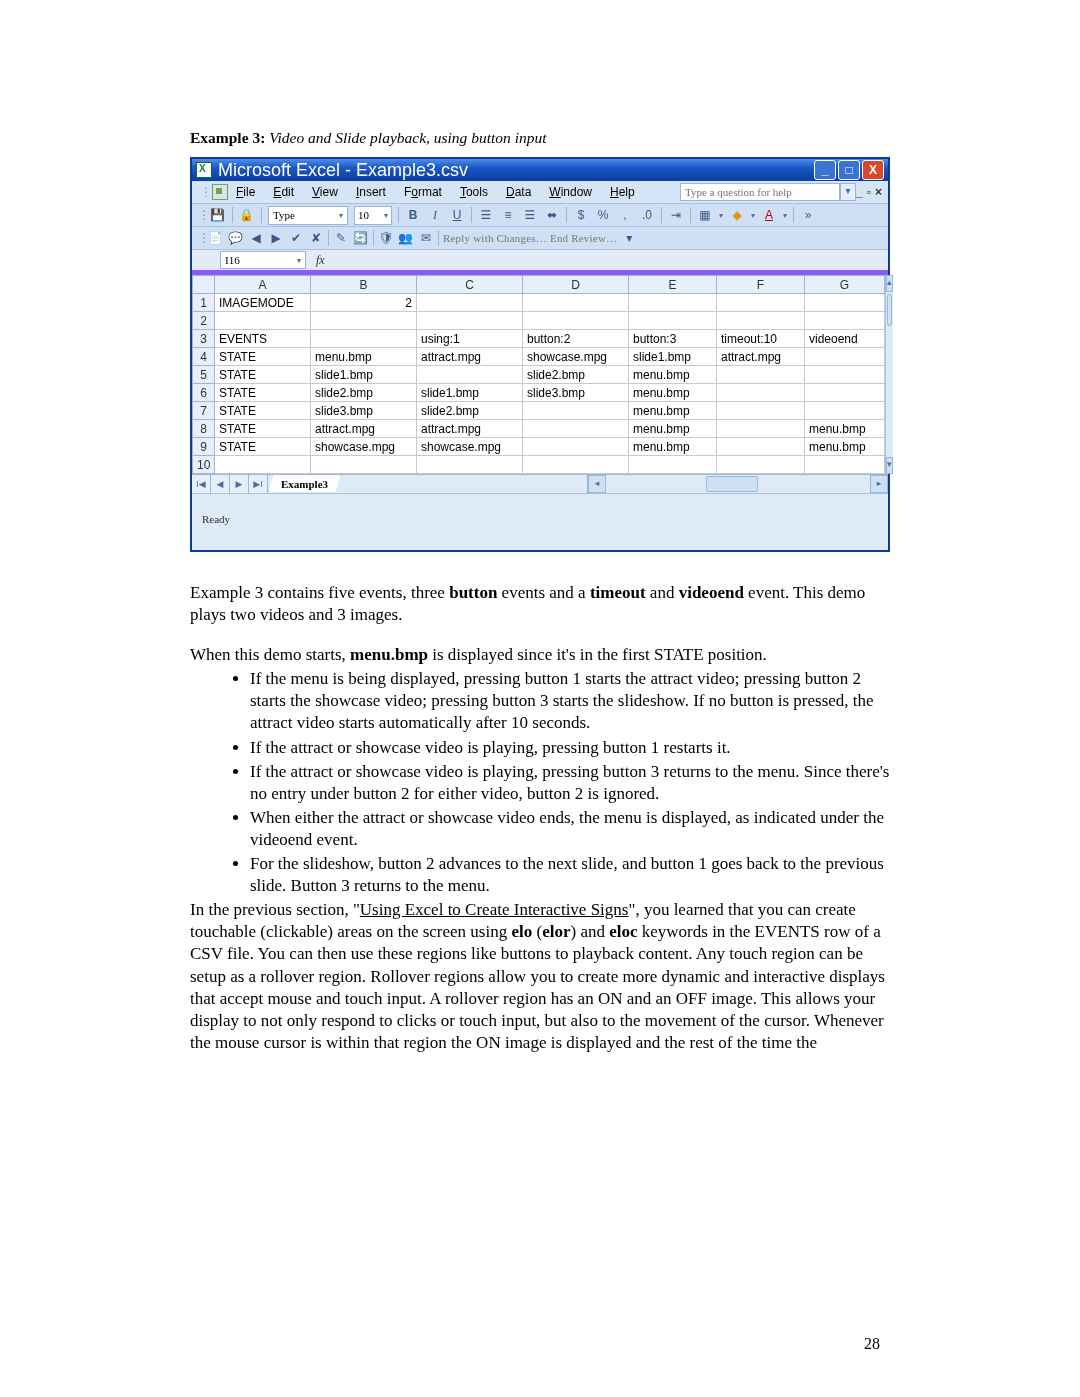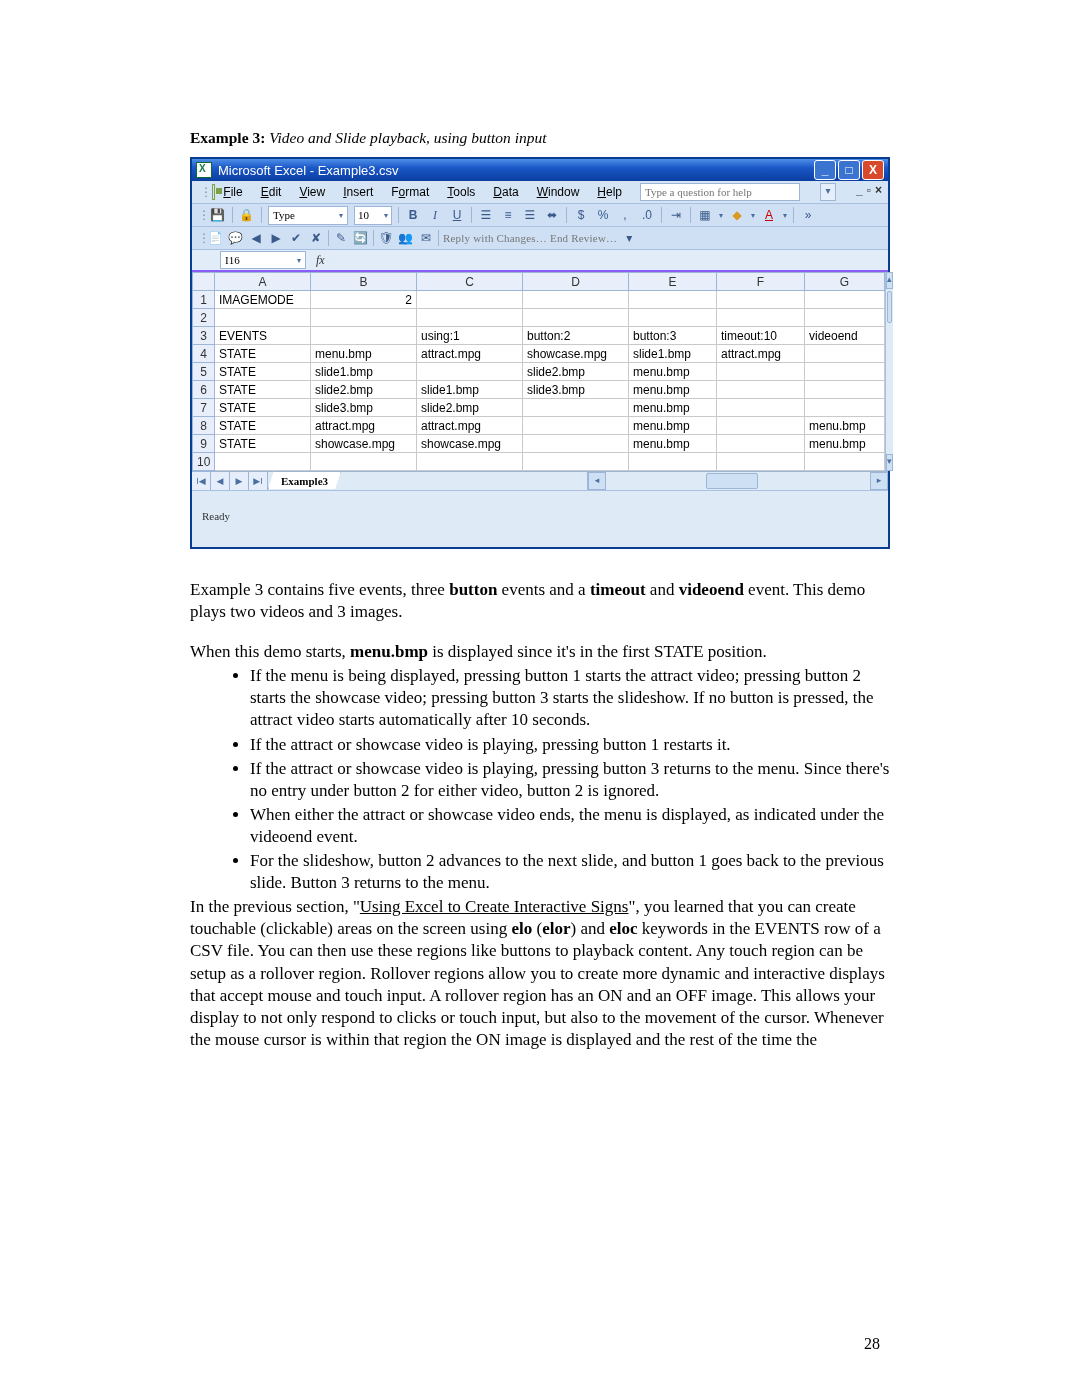--- a/index.html
+++ b/index.html
@@ -6,47 +6,47 @@
   .page{width:980px;height:1397px;position:relative;margin:16px auto}
   .content{position:absolute;left:140px;top:113px;width:700px}
   .caption{font-size:15.5px;margin-bottom:10px}
   .caption b{font-weight:bold;font-style:normal}
   .caption i{font-style:italic}
   
   .excel{width:696px;border:2px solid #0a3d91;font-family:Tahoma,Arial,sans-serif;font-size:12px;color:#000;background:#ece9d8}
   .titlebar{height:22px;background:linear-gradient(to bottom,#4f8fe8,#1a57c7 40%,#0b3ea0);display:flex;align-items:center;color:#fff;padding:0 4px}
   .titlebar .xl-icon{width:14px;height:14px;background:#fff;border:1px solid #0a6c2f;position:relative;margin-right:6px}
   .titlebar .xl-icon:before{content:"X";color:#107c41;font:bold 10px/14px Arial;position:absolute;left:2px;top:-1px}
-  .titlebar .title{flex:1;font-size:13px}
+  .titlebar .title{flex:1;font-size:18px}
   .winbtns{display:flex;gap:2px}
   .wbtn{width:20px;height:18px;border:1px solid #fff;border-radius:3px;display:flex;align-items:center;justify-content:center;font:bold 12px Arial;color:#fff}
   .wbtn.min{background:#3a74d0}
   .wbtn.max{background:#3a74d0}
   .wbtn.close{background:#d94a2d;border-color:#fff}
   .menubar{height:22px;background:#d6e5f5;display:flex;align-items:center;padding-left:8px;border-bottom:1px solid #aac0e0}
   .menubar .m-handle{width:10px;color:#6b89b6;margin-right:2px}
   .menubar .x-icon{width:14px;height:14px;border:1px solid #7ba247;display:inline-block;margin-right:8px;position:relative}
   .menubar .x-icon:before{content:"";position:absolute;left:3px;top:3px;width:6px;height:6px;background:#7ba247}
   .menubar .menu-item{margin-right:18px;cursor:default}
   .menubar u{text-decoration:underline}
-  .help-box{margin-left:auto;display:flex;align-items:flex-start;gap:20px;padding-right:6px}
+  .help-box{margin-left:auto;display:flex;align-items:center;gap:0;padding-right:6px}
   .help-box input{width:150px;height:16px;border:1px solid #9db5d7;font:11px Tahoma;color:#888;padding:0 4px}
   .help-drop{width:14px;height:16px;border:1px solid #9db5d7;background:#e6eefc;text-align:center;font:10px Arial;line-height:14px;color:#4a6fa0}
   .doc-ctrls{display:flex;gap:4px;color:#333;font:bold 12px Arial}
   .toolbar1{height:22px;background:#cfe0f4;border-bottom:1px solid #aac0e0;display:flex;align-items:center;padding:0 6px;gap:6px}
   .tb-handle{width:6px;color:#6b89b6}
   .tb-sep{width:1px;height:16px;background:#9db5d7}
   .ico{width:16px;height:16px;display:inline-flex;align-items:center;justify-content:center;font:12px Arial;color:#3a5a8a;border-radius:2px}
   .font-combo{width:70px;height:17px;border:1px solid #9db5d7;background:#fff;font:11px Tahoma;padding:0 4px;display:flex;align-items:center;justify-content:space-between}
   .combo-tiny{width:30px;height:17px;border:1px solid #9db5d7;background:#fff;font:11px Tahoma;padding:0 3px;display:flex;align-items:center;justify-content:space-between}
   .caret{font-size:8px;color:#4a6fa0}
   .tb1 .b{font-weight:bold}.tb1 .i{font-style:italic;font-family:"Times New Roman"}.tb1 .u{text-decoration:underline}
   .toolbar2{height:22px;background:#cfe0f4;border-bottom:1px solid #aac0e0;display:flex;align-items:center;padding:0 6px;gap:4px;color:#777}
   .toolbar2 .review{font:11px Tahoma;letter-spacing:.2px}
-  .formula{height:20px;background:#e2ecf8;border-bottom:2px solid #8b5cf6;display:flex;align-items:center}
+  .formula{height:20px;background:#e2ecf8;border-bottom:5px solid #8b5cf6;display:flex;align-items:center}
   .namebox{width:76px;height:16px;margin-left:28px;border:1px solid #9db5d7;background:#fff;display:flex;align-items:center;justify-content:space-between;padding:0 4px;font:11px Tahoma}
   .fx{margin-left:10px;font:italic 12px "Times New Roman";color:#333}
   
   .sheet{display:flex;background:#fff}
   .sheet-inner{flex:1}
   .grid{border-collapse:collapse;width:100%;table-layout:fixed}
   .grid th,.grid td{border:1px solid #c9c9c9;height:17px;font:12px Arial;padding:0 4px;text-align:left;overflow:hidden;white-space:nowrap}
   .grid thead th{background:#e8effa;text-align:center;font-weight:normal;color:#333;border-color:#9db5d7}
   .grid tbody th{width:20px;background:#e8effa;text-align:center;font-weight:normal;color:#333;border-color:#9db5d7}
   .grid tbody td.bold{font-weight:normal}

